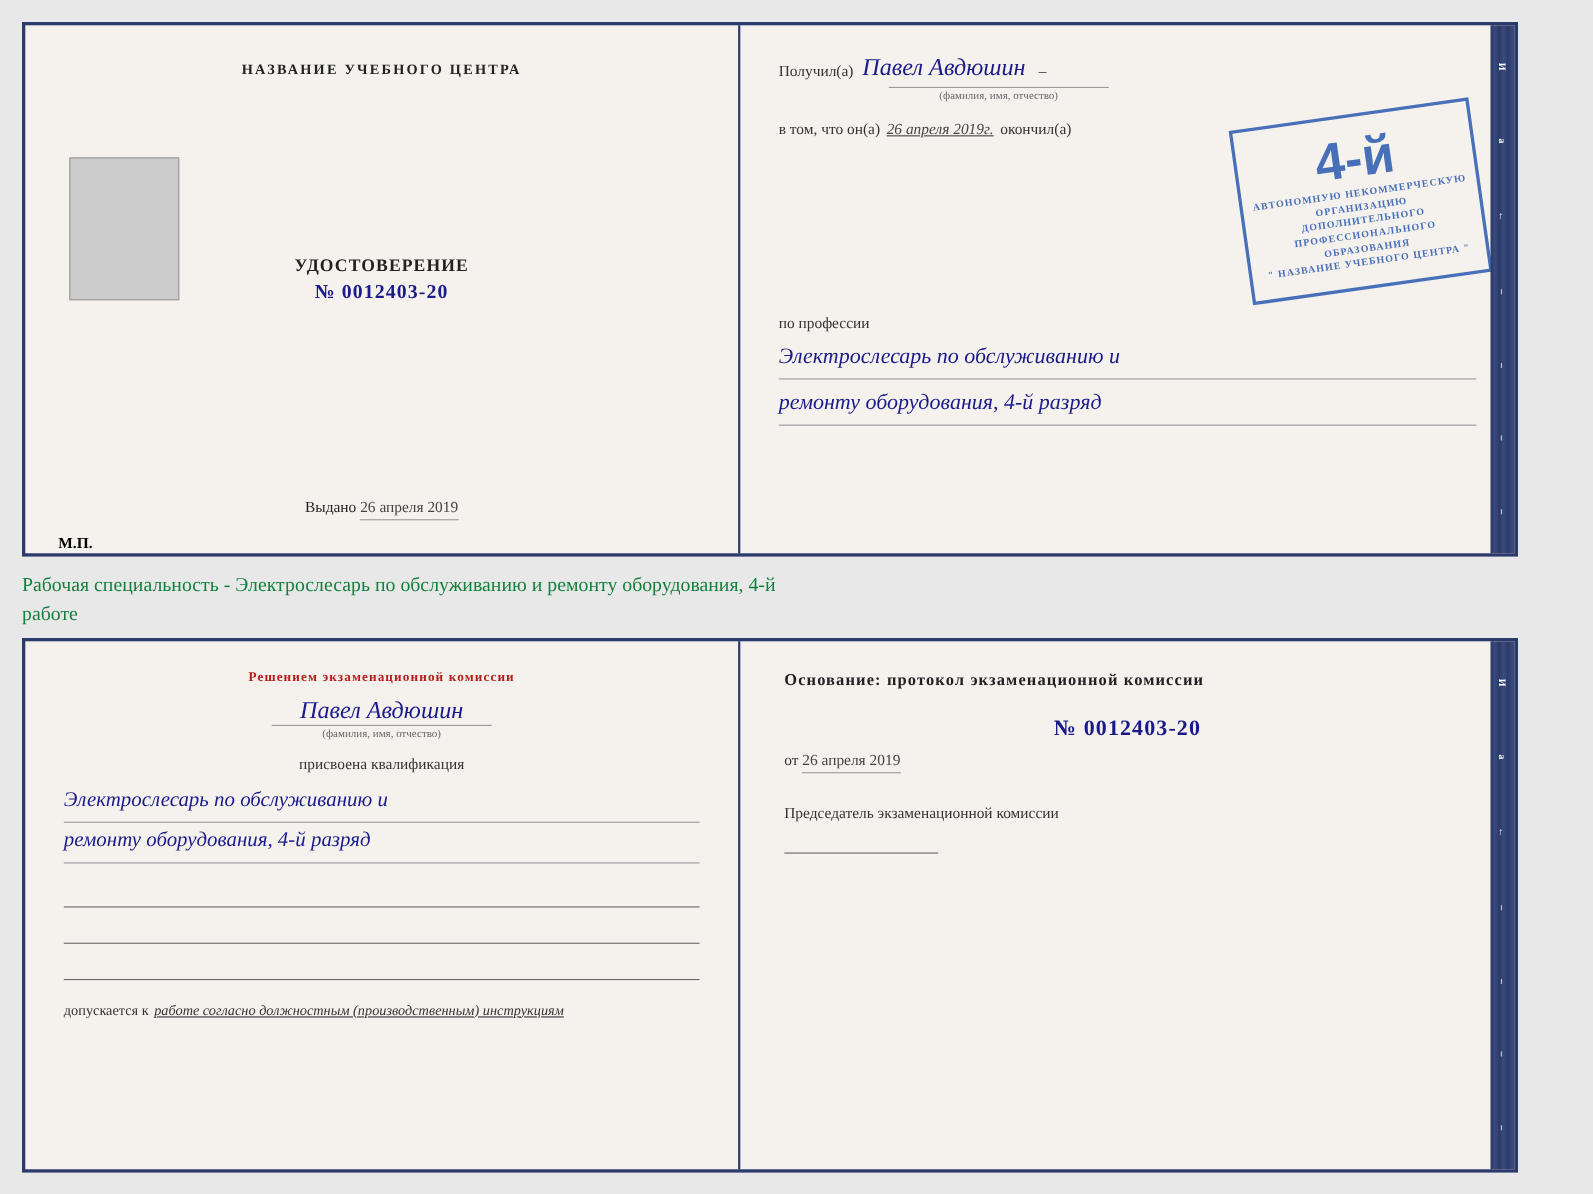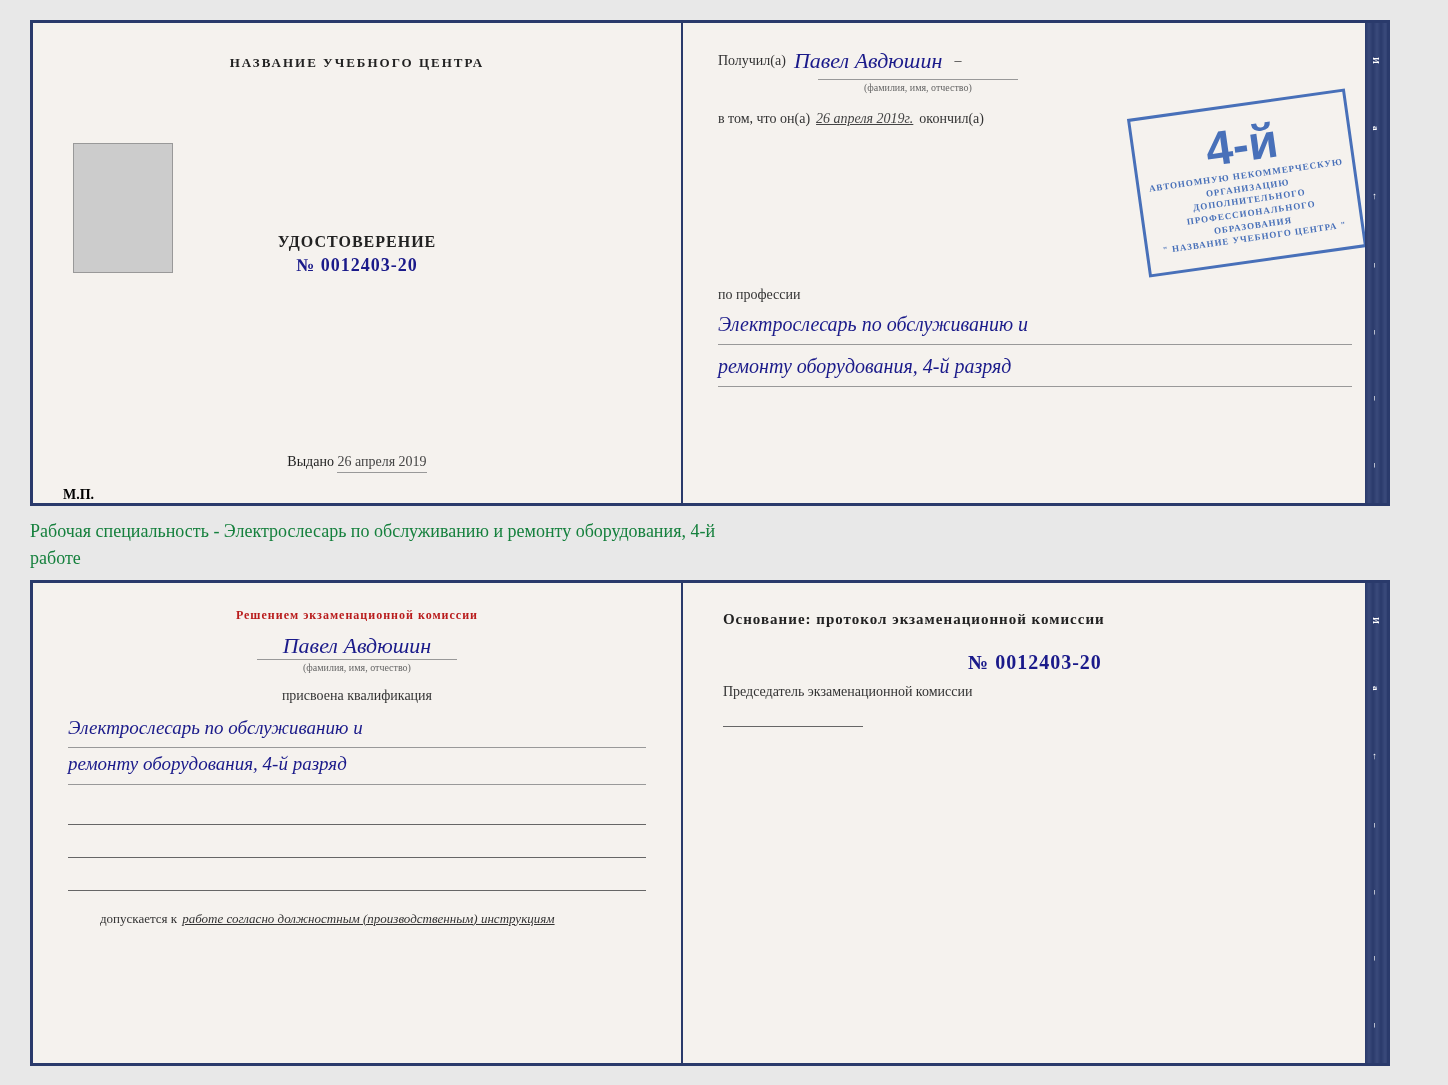--- a/index.html
+++ b/index.html
@@ -9,21 +9,21 @@
       width: 1448px;
       min-height: 1085px;
       position: relative;
       overflow: hidden;
     }
 
     .page-wrapper {
       background: #e8e8e8;
       width: 1168px;
       min-height: 1085px;
-      padding: 20px 30px;
+      padding: 20px 20px;
       border-radius: 18px;
     }
 
     
     .document-top {
       display: flex;
       width: 1360px;
       margin: 0 auto;
       border: 3px solid #2a3a6b;
       background: #f5f2ee;
@@ -104,21 +104,21 @@
       font-size: 14px;
       font-weight: bold;
     }
 
     
     .recipient-line {
       font-size: 14px;
       color: #333;
       margin-bottom: 5px;
       display: flex;
-      align-items: center;
+      align-items: flex-end;
       gap: 8px;
       flex-wrap: wrap;
     }
 
     .handwritten-name {
       font-size: 22px;
       font-family: 'Segoe Script', 'Comic Sans MS', cursive;
       color: #1a1a8a;
       font-style: italic;
     }
@@ -277,21 +277,20 @@
     }
 
     .dopuskaetsya {
       font-size: 13px;
       color: #333;
       margin-top: 20px;
       display: flex;
       gap: 5px;
       align-items: flex-start;
       flex-wrap: wrap;
-      margin-left: 32px;
     }
 
     .italic-underline {
       font-style: italic;
       text-decoration: underline;
       color: #333;
     }
 
     
     .osnovanie-title {
@@ -473,20 +472,24 @@
         <span>допускается к</span>
         <span class="italic-underline">работе согласно должностным (производственным) инструкциям</span>
       </div>
     </div>
 
     <div class="doc-bottom-right">
       <div class="osnovanie-title">Основание: протокол экзаменационной комиссии</div>
 
       <span class="protocol-number">№  0012403-20</span>
 
+      <div class="ot-line">
+        <span>от</span>
+        <span class="underline-field" style="font-size:14px; color:#444;">26 апреля 2019</span>
+      </div>
 
       <div class="predsedatel-block">
         <div>Председатель экзаменационной комиссии</div>
         <div class="sig-short"></div>
       </div>
 
     </div>
 
     <div class="right-spine">
       <span class="spine-char">И</span>

